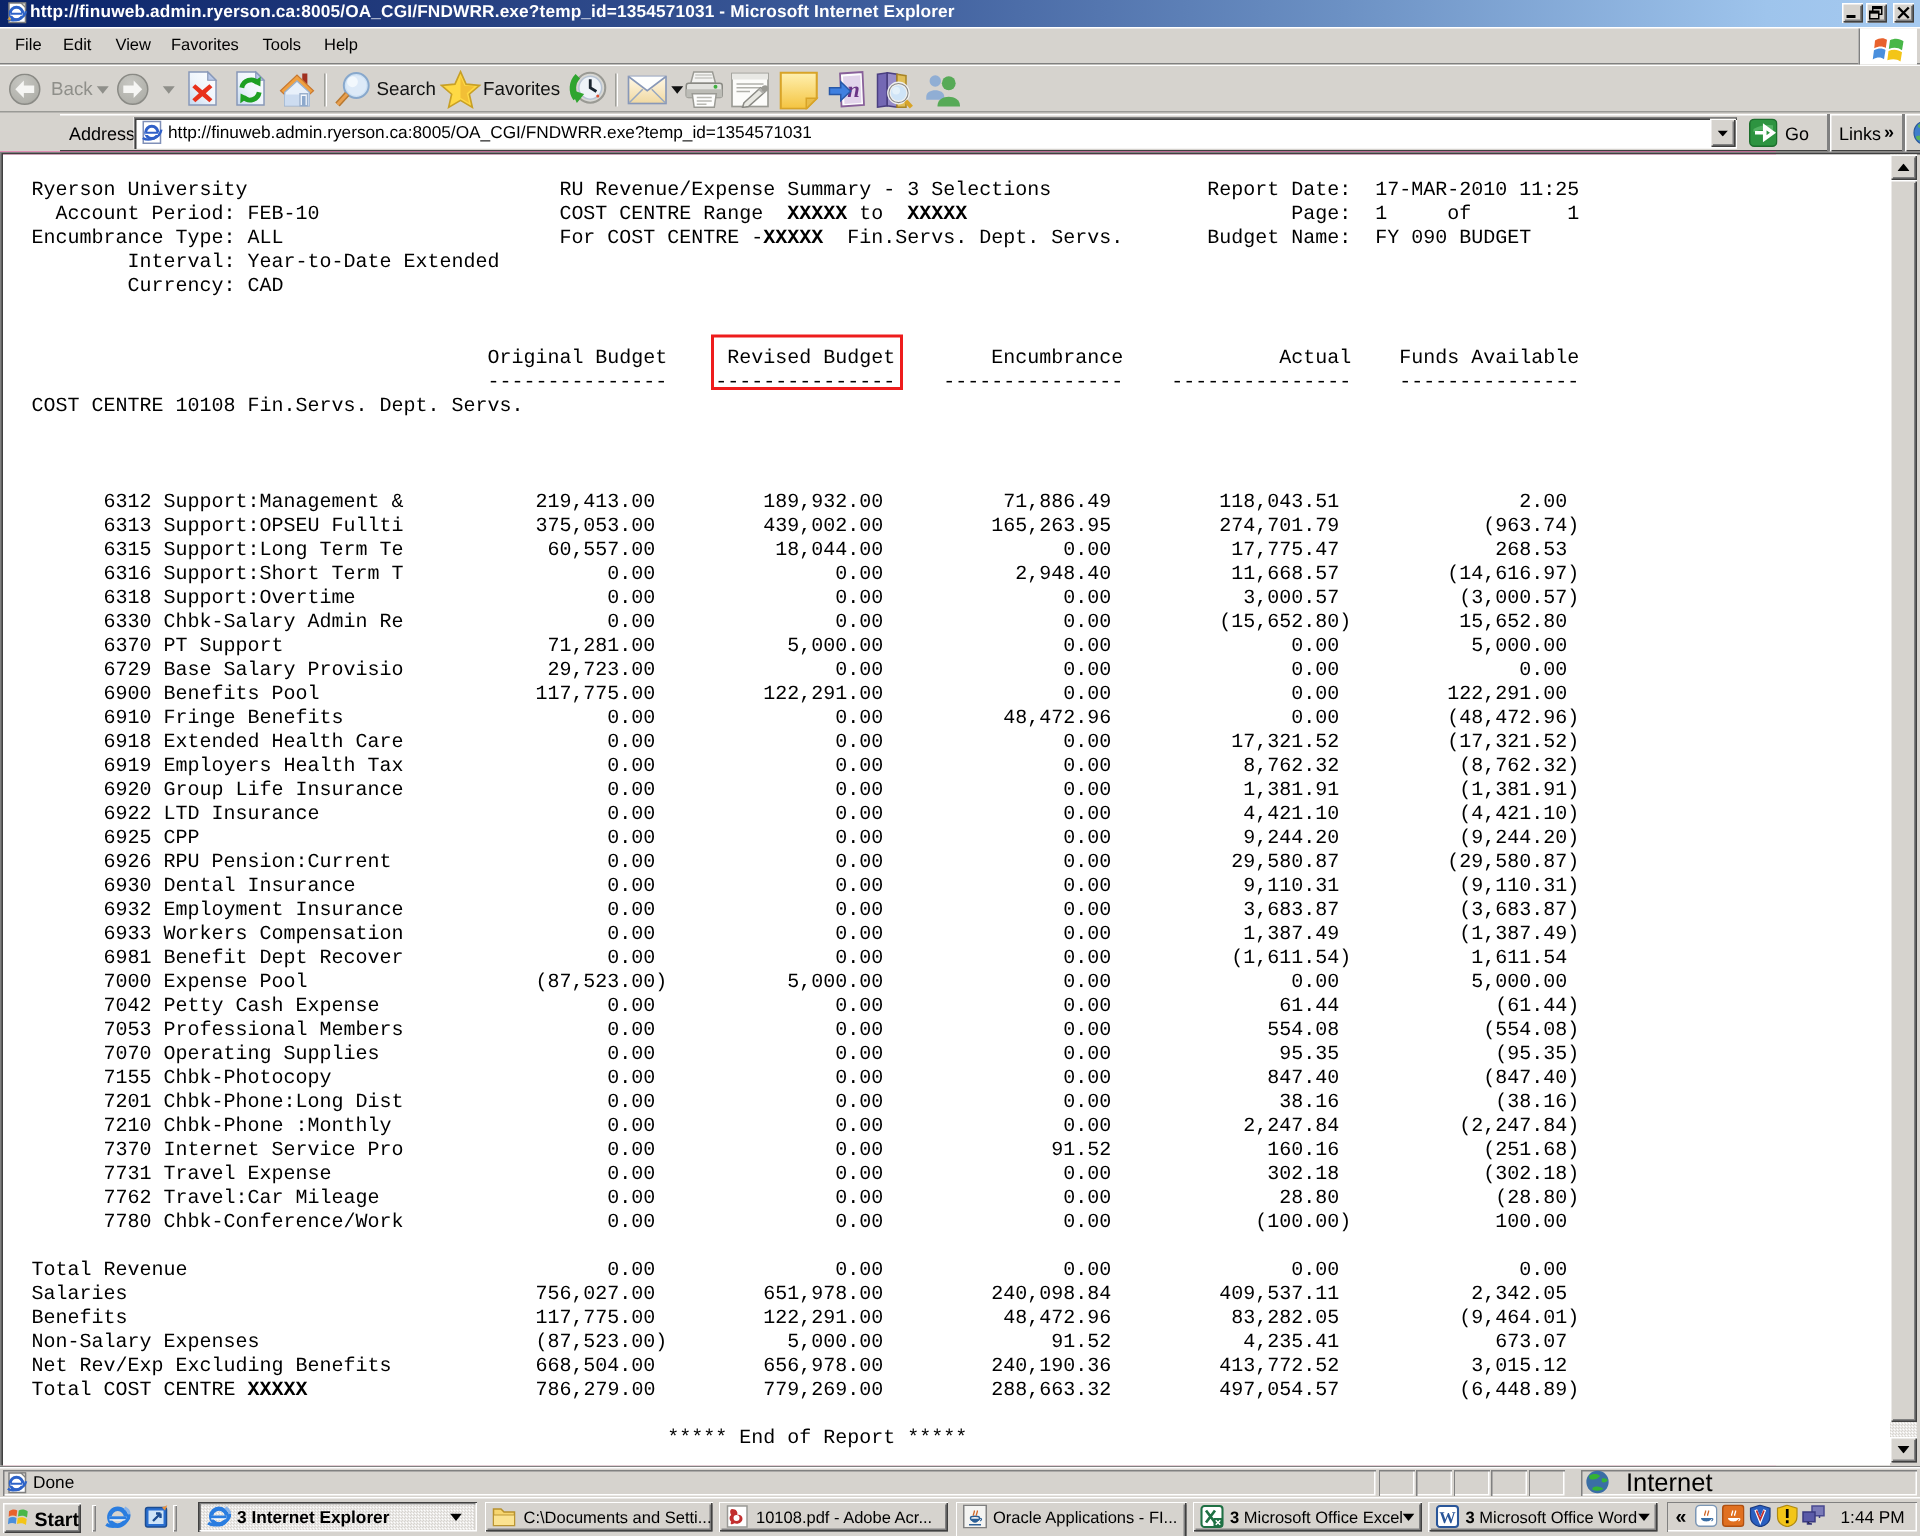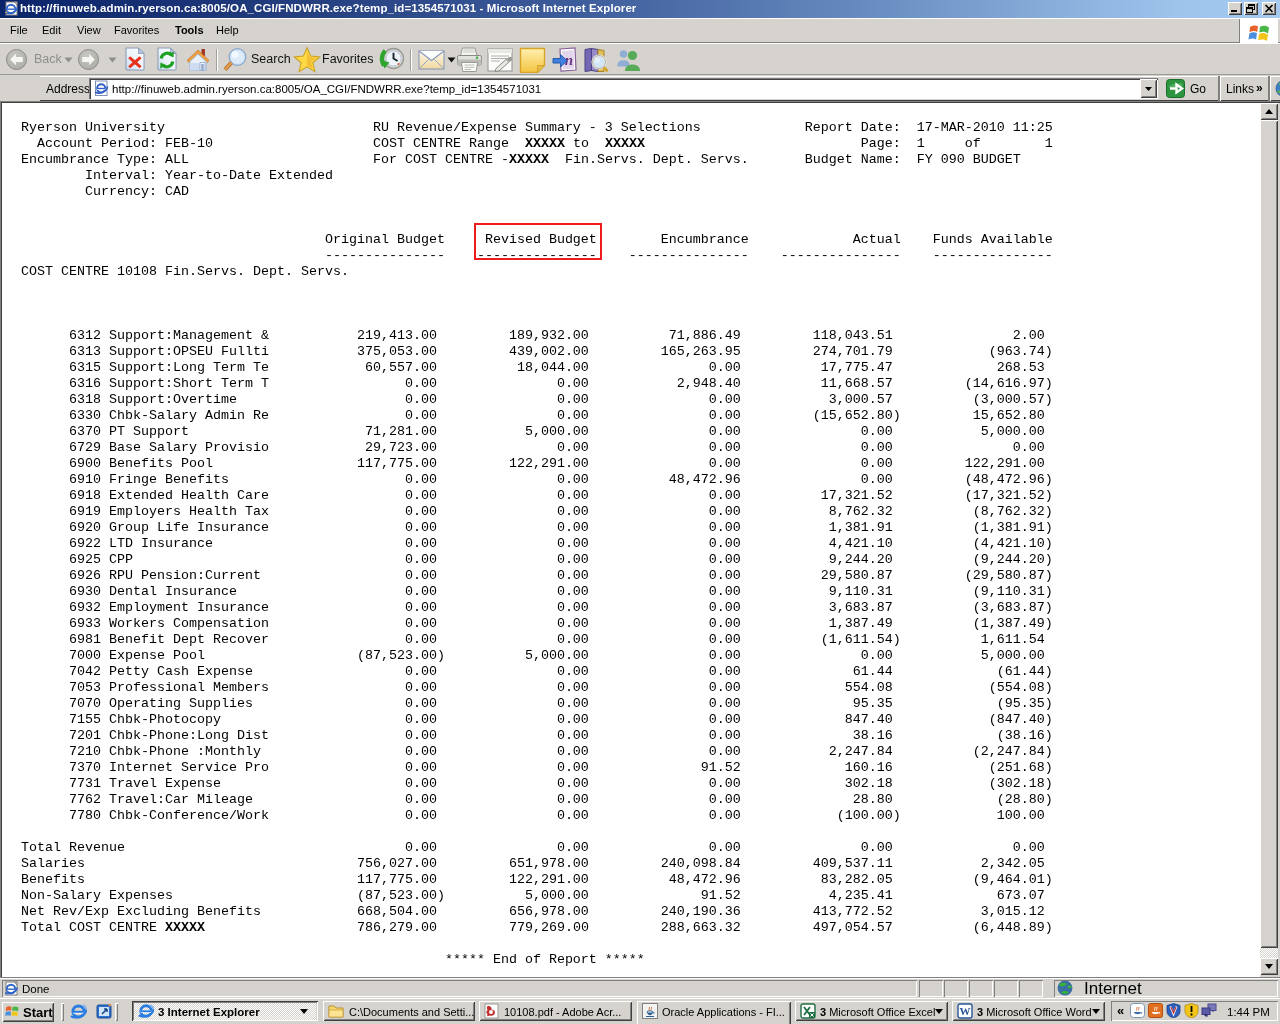--- a/index.html
+++ b/index.html
@@ -42,21 +42,21 @@
         <path d="M3.5 3 L10.5 10 M10.5 3 L3.5 10" stroke="#000" stroke-width="1.6"></path>
       </svg>
     </div>
 </div>
 
 <div class="abs" style="left:0;top:18px;width:1280px;height:25px;background:#d6d3ce;border-bottom:1px solid #808080;box-shadow:inset 0 1px 0 #fff;">
   <div class="abs u" style="left:10px;top:5.5px;">File</div>
   <div class="abs u" style="left:42px;top:5.5px;">Edit</div>
   <div class="abs u" style="left:77px;top:5.5px;">View</div>
   <div class="abs u" style="left:114px;top:5.5px;">Favorites</div>
-  <div class="abs u" style="left:175px;top:5.5px;font-weight:bold;">Tools</div>
+  <div class="abs u" style="left:175px;top:5.5px;">Tools</div>
   <div class="abs u" style="left:216px;top:5.5px;">Help</div>
   <div class="abs" style="left:1239px;top:1px;width:39px;height:25px;background:#fff;border-left:1px solid #808080;">
     <svg class="abs" style="left:8px;top:2px" width="24" height="22" viewBox="0 0 24 22">
       <path d="M2 6 C5 4 8 4 10 5.5 L9.2 11 C7 9.6 4.5 9.6 1.5 11.2 Z" fill="#e8622d"></path>
       <path d="M12 5.8 C15 4.2 18.5 4.5 21 6.5 L20 12.5 C17.5 10.6 14.5 10.4 11.2 11.6 Z" fill="#48b748"></path>
       <path d="M1.3 12.5 C4.3 10.9 7 11 9 12.3 L8 18.5 C6 17 3.5 17 0.5 18.6 Z" fill="#4a8fdd"></path>
       <path d="M11 13 C14 11.6 17.3 11.8 20 13.8 L19 20 C16.5 18.2 13.8 18 10.2 19.2 Z" fill="#f3c518"></path>
     </svg>
   </div>
 </div>

